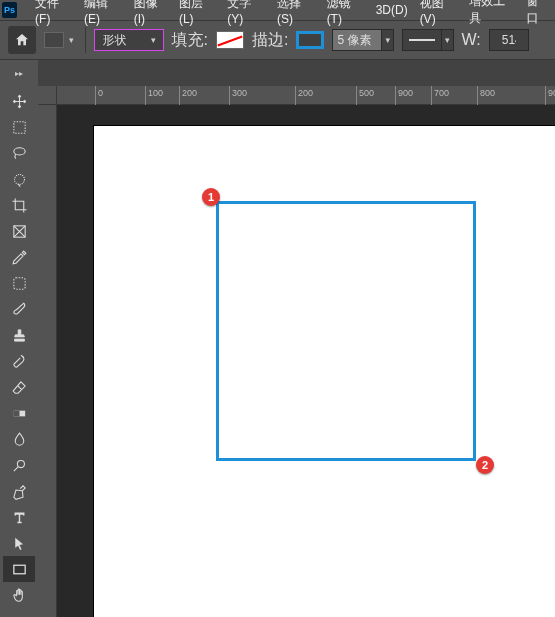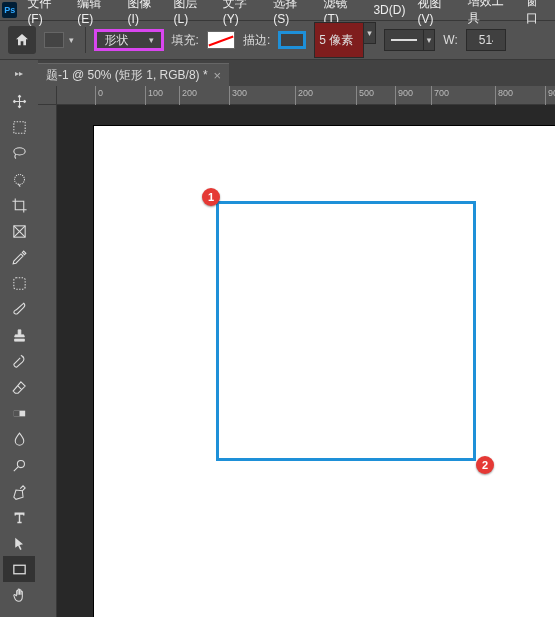--- a/index.html
+++ b/index.html
@@ -1,31 +1,31 @@
 <!DOCTYPE html>
 <html><head>
 <meta charset="utf-8">
 <style>
 *{margin:0;padding:0;box-sizing:border-box;font-family:"Microsoft YaHei",sans-serif}
 body{background:#535353;width:555px;height:617px;overflow:hidden;font-size:12px;color:#ddd}
 .menubar{background:#535353;height:20px;display:flex;align-items:center;padding-left:2px}
-.ps-logo{width:16px;height:16px;background:#001e36;color:#31a8ff;font-size:9px;font-weight:bold;display:flex;align-items:center;justify-content:center;border-radius:2px;margin-right:4px}
+.ps-logo{width:16px;height:16px;background:#001e36;color:#31a8ff;font-size:9px;font-weight:bold;display:flex;align-items:center;justify-content:center;border-radius:2px;margin-right:12px}
 .menu-item{padding:2px 6px;font-size:12px;color:#eee;cursor:default}
 .optbar{background:#535353;height:40px;display:flex;align-items:center;padding-left:8px;gap:8px;border-top:1px solid #383838;border-bottom:1px solid #383838}
 .home-btn{width:28px;height:28px;background:#383838;border-radius:3px;display:flex;align-items:center;justify-content:center}
 .shape-sel{display:flex;align-items:center;gap:2px}
 .swatch{width:20px;height:16px;background:#444;border:1px solid #666}
 .chev{font-size:9px;color:#ccc;padding:0 3px}
-.opt-dd{background:#404040;border:3px solid #d946ef;padding:2px 20px 2px 8px;position:relative;height:22px;display:flex;align-items:center}
+.opt-dd{background:#404040;border:1px solid #d946ef;padding:2px 20px 2px 8px;position:relative;height:22px;display:flex;align-items:center}
 .opt-dd .chev{position:absolute;right:4px}
-.lbl{color:#ddd;font-size:12px}
+.lbl{color:#ddd;font-size:16px}
 .fill-sw{width:28px;height:18px;background:#fff;border:1px solid #666;position:relative}
 .fill-sw::after{content:"";position:absolute;left:0;top:50%;width:100%;border-top:2px solid red;transform:rotate(-20deg)}
 .stroke-sw{width:28px;height:18px;border:3px solid #1e90d8;background:#404040}
-.num-in{background:#7f1d1d;border:1px solid #2a2a2a;width:50px;height:36px;color:#ddd;padding:0 4px;font-size:12px}
+.num-in{background:#737373;border:1px solid #2a2a2a;width:50px;height:22px;color:#ddd;padding:0 4px;font-size:12px}
 .line-prev{width:40px;height:22px;background:#404040;border:1px solid #2a2a2a;display:flex;align-items:center;justify-content:center}
 .line-prev span{width:26px;border-top:2px solid #ddd}
 .w-in{background:#404040;border:1px solid #2a2a2a;width:40px;height:22px;color:#ddd;padding:0 12px;font-size:12px}
 .tabbar{background:#424242;height:26px;display:flex;align-items:end}
 .tabbar-left{width:38px;height:26px;background:#535353;display:flex;flex-direction:column;align-items:center;justify-content:center;gap:3px}
 .tabbar-left .arr{font-size:8px;color:#ccc}
 .doc-tab{background:#535353;height:23px;padding:0 8px;display:flex;align-items:center;gap:6px;font-size:12px;color:#ddd;border-top:1px solid #666}
 .close-x{color:#aaa;font-size:13px}
 .workspace{display:flex;height:531px}
 .toolbar{width:38px;background:#535353;display:flex;flex-direction:column;align-items:center;padding-top:2px}
@@ -89,24 +89,20 @@
     <span class="chev" style="background:#404040;border:1px solid #2a2a2a;border-left:none;display:flex;align-items:center;height:22px">▾</span>
   </div>
   <span class="lbl">W:</span>
   <input class="w-in" value="514 像" style="">
 </div>
 
 <div class="tabbar">
   <div class="tabbar-left">
     <span class="arr">▸▸</span>
   </div>
-  <div class="doc-tab">
-    <span>题-1 @ 50% (矩形 1, RGB/8) *</span>
-    <span class="close-x">×</span>
-  </div>
 </div>
 
 <div class="workspace">
   <div class="toolbar">
     <div class="tool">
         <svg viewBox="0 0 24 24" stroke="#ddd" fill="none" stroke-width="1.5">
           <path d="M12 3v18M3 12h18M12 3l-2 3M12 3l2 3M12 21l-2-3M12 21l2-3M3 12l3-2M3 12l3 2M21 12l-3-2M21 12l-3 2"></path>
         </svg>
       </div>
     <div class="tool">
@@ -216,21 +212,21 @@
     <div class="ruler-corner"></div>
     <div class="ruler-h">
       <div class="tick" style="left:38px">0</div>
       <div class="tick" style="left:88px">100</div>
       <div class="tick" style="left:122px">200</div>
       <div class="tick" style="left:172px">300</div>
       <div class="tick" style="left:238px">200</div>
       <div class="tick" style="left:299px">500</div>
       <div class="tick" style="left:338px">900</div>
       <div class="tick" style="left:374px">700</div>
-      <div class="tick" style="left:438px">800</div>
+      <div class="tick" style="left:420px">800</div>
       <div class="tick" style="left:488px">900</div>
     </div>
     <div class="ruler-v"></div>
     <div class="canvas">
       <div class="rect-shape" style="left:122px;top:75px;width:260px;height:260px"></div>
       <div class="marker" style="left:108px;top:62px">1</div>
       <div class="marker" style="left:382px;top:330px">2</div>
     </div>
   </div>
 </div>

